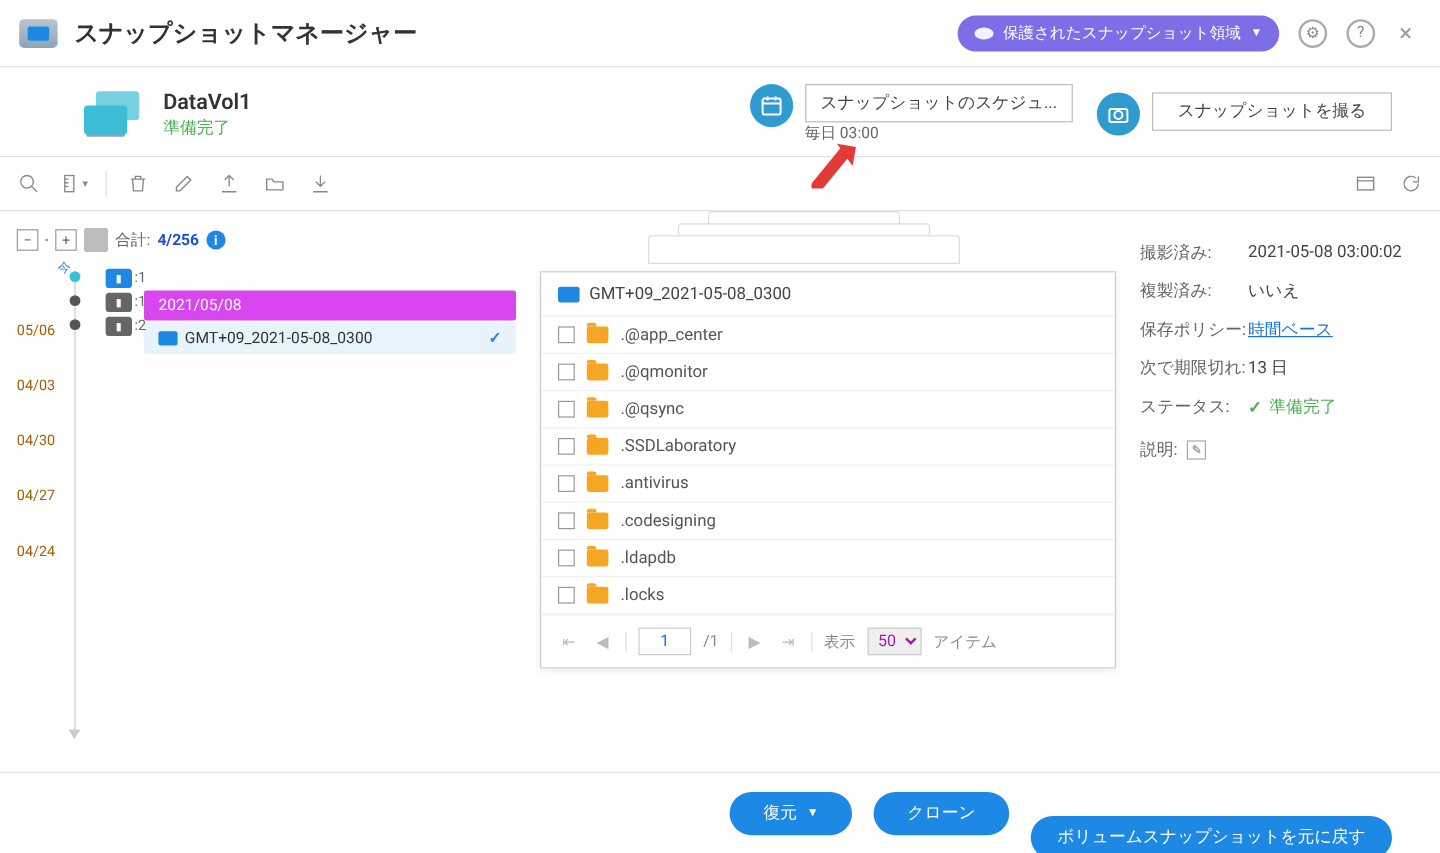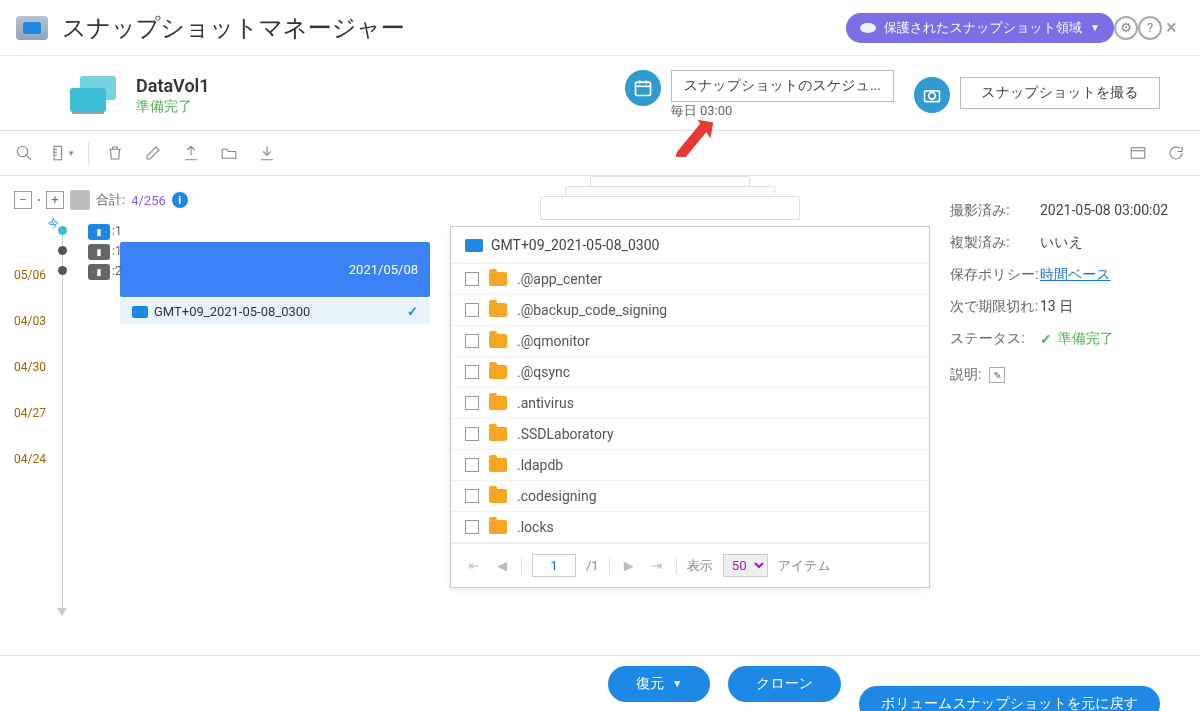--- a/index.html
+++ b/index.html
@@ -1,22 +1,22 @@
 <!DOCTYPE html>
 <html><head>
 <meta charset="utf-8">
 <style>
 * { box-sizing: border-box; margin: 0; padding: 0; font-family: -apple-system, BlinkMacSystemFont, "Segoe UI", Roboto, "Helvetica Neue", Arial, sans-serif; }
 body { background: #fff; width: 1200px; height: 711px; overflow: hidden; position: relative; color: #333; font-size: 14px; }
 
 .titlebar { display: flex; align-items: center; height: 56px; padding: 0 16px; border-bottom: 1px solid #e6e6e6; }
 .app-icon { width: 32px; height: 24px; background: linear-gradient(#b8c4d0,#8fa4b8); border-radius: 4px; position: relative; margin-right: 14px; display:flex; align-items:center; justify-content:center;}
 .app-icon::before { content:""; position:absolute; width:18px; height:12px; background:#1e88e5; border-radius:2px; }
-.app-title { font-size: 24px; color: #333; font-weight: 400; flex: 1; }
-.header-right { display: flex; align-items: center; gap: 0; }
+.app-title { font-size: 20px; color: #333; font-weight: 700; flex: 1; }
+.header-right { display: flex; align-items: center; gap: 16px; }
 .protected-pill { background: #7c6ee6; color: #fff; padding: 6px 14px; border-radius: 16px; display: flex; align-items: center; gap: 8px; font-size: 13px; cursor:pointer; }
 .protected-pill .disk-icon { width:16px; height:10px; background:#fff; border-radius:50%; opacity:.9;}
 .protected-pill .caret { font-size:10px; }
 .header-icon-btn { width: 24px; height: 24px; display: flex; align-items: center; justify-content: center; color: #888; cursor: pointer; border-radius:50%; border:2px solid #aaa; font-size:13px;}
 .close-btn { width:18px; height:18px; color:#999; font-size:20px; line-height:16px; cursor:pointer; margin-left:4px;}
 
 .vol-header { display: flex; align-items: center; padding: 14px 40px 10px 70px; }
 .vol-icon { width: 48px; height: 38px; position: relative; margin-right: 18px; }
 .vol-icon::before, .vol-icon::after { content:""; position:absolute; width:36px; height:24px; background:#3cbdd6; border-radius:3px; }
 .vol-icon::before { top:0; left:10px; opacity:.7;}
@@ -37,37 +37,37 @@
 .tb-icon svg { width:18px; height:18px; stroke:#888; fill:none; stroke-width:1.5;}
 .tb-sep { width:1px; height:22px; background:#e0e0e0; }
 .tb-spacer { flex:1; }
 
 .main { display:flex; height: calc(100% - 56px - 72px - 46px - 56px); position:relative;}
 .timeline-col { width: 440px; padding: 14px 10px 10px 14px; position:relative;}
 .tl-controls { display:flex; align-items:center; gap:6px; font-size:13px; color:#666; margin-bottom:10px; }
 .tl-box { width:18px; height:18px; border:1px solid #999; display:flex; align-items:center; justify-content:center; font-size:12px; cursor:pointer;}
 .tl-sep-dot { width:2px; height:2px; background:#999; }
 .tl-calendar { width:20px; height:20px; background:#bdbdbd; border-radius:2px;}
-.tl-total { color:#8b5cf6; }
+.tl-total { color:#1d4ed8;font-weight:bold; }
 .tl-info { width:16px; height:16px; border-radius:50%; background:#1e88e5; color:#fff; font-size:11px; display:flex; align-items:center; justify-content:center; font-weight:bold;}
 .timeline-body { display:flex; }
 .tl-dates { width:44px; font-size:12px; color:#a16207; padding-top:4px;}
 .tl-dates div { height:46px; }
 .tl-track { width:30px; position:relative; }
 .tl-line { position:absolute; left:4px; top:8px; width:1px; height:380px; background:#ccc; }
 .tl-arrow-down { position:absolute; left:-1px; top:388px; width:0; height:0; border-left:5px solid transparent; border-right:5px solid transparent; border-top:8px solid #ccc;}
 .tl-node { position:absolute; left:0; width:9px; height:9px; border-radius:50%; background:#3cbdd6; }
 .tl-node.dark { background:#555; }
 .tl-badge-col { width:32px; position:relative;}
 .tl-badge { position:absolute; width:22px; height:16px; background:#666; border-radius:3px; color:#fff; font-size:9px; display:flex; align-items:center; justify-content:center;}
 .tl-badge.blue { background:#1e88e5;}
 .tl-badge-label { position:absolute; color:#666; font-size:12px;}
 .today-label { position:absolute; left:48px; top:40px; color:#1e88e5; font-size:11px;}
 .snap-tree { flex:1; padding-top:4px;}
-.date-row { background:#3b82f6; color:#fff; padding:20px 12px; font-size:13px; border-radius:2px; margin-bottom:2px;text-align:right;}
+.date-row { background:#d946ef; color:#fff; padding:5px 12px; font-size:13px; border-radius:2px; margin-bottom:2px;}
 .snap-row { background:#e8f4fb; padding:5px 12px; font-size:13px; color:#333; display:flex; align-items:center; gap:6px; border-radius:2px;}
 .snap-row .sicon { width:16px; height:12px; background:#1e88e5; border-radius:2px;}
 .snap-row .check { color:#1e88e5; margin-left:auto; font-weight:bold;}
 
 .preview-col { flex:1; padding:20px 10px 10px 10px; position:relative; min-width:470px;}
 .preview-stack { position:absolute; left:80px; top:0; width:300px;}
 .preview-stack div { position:absolute; height:24px; background:#fff; border:1px solid #ddd; border-radius:3px 3px 0 0;}
 .preview-window { border:1px solid #ccc; background:#fff; box-shadow:0 2px 6px rgba(0,0,0,.08); margin-top:30px;}
 .pw-header { padding:10px 14px; border-bottom:1px solid #eee; display:flex; align-items:center; gap:8px; font-size:14px; color:#444;}
 .pw-header .sicon { width:18px; height:13px; background:#1e88e5; border-radius:2px;}
@@ -86,21 +86,21 @@
 .details-col .drow { display:flex; margin-bottom:14px; align-items:flex-start;}
 .details-col .dlabel { width:90px; color:#666; }
 .details-col .dval { flex:1; color:#444;}
 .details-col a { color:#1976d2; }
 .status-ok { color:#4caf50; display:flex; align-items:center; gap:6px;}
 .status-ok::before { content:"✓"; color:#4caf50; font-weight:bold;}
 .desc-label { display:flex; align-items:center; gap:8px; color:#666; margin-top:18px;}
 .desc-edit { width:16px; height:16px; border:1px solid #aaa; display:flex; align-items:center; justify-content:center; cursor:pointer; font-size:10px;}
 .desc-empty { color:#999; margin:8px 0 0 16px;}
 
-.footer { position:absolute; bottom:0; left:0; right:0; height:56px; border-top:1px solid #e0e0e0; display:flex; align-items:center; justify-content:flex-end; padding:0 40px; gap:18px;}
+.footer { position:absolute; bottom:0; left:0; right:0; height:68px; border-top:1px solid #e0e0e0; display:flex; align-items:center; justify-content:flex-end; padding:0 40px; gap:18px;}
 .pill-btn { background:#1e88e5; color:#fff; border:none; border-radius:20px; padding:9px 28px; font-size:14px; cursor:pointer; display:flex; align-items:center; gap:8px;}
 .pill-btn .caret { font-size:10px;}
 .pill-long { padding:9px 22px;margin-top:40px;}
 </style>
 </head>
 <body>
 
 <div class="titlebar">
   <div class="app-icon"></div>
   <div class="app-title">スナップショットマネージャー</div>
@@ -274,51 +274,46 @@
       </div>
       <div class="pw-list" id="pw-list">
           <div class="pw-row">
             <span class="pw-check"></span>
             <span class="pw-folder"></span>
             <span>.@app_center</span>
           </div>
           <div class="pw-row">
             <span class="pw-check"></span>
             <span class="pw-folder"></span>
-            <span>.@backup_code_signing</span>
-          </div>
-          <div class="pw-row">
-            <span class="pw-check"></span>
-            <span class="pw-folder"></span>
             <span>.@qmonitor</span>
           </div>
           <div class="pw-row">
             <span class="pw-check"></span>
             <span class="pw-folder"></span>
             <span>.@qsync</span>
           </div>
           <div class="pw-row">
             <span class="pw-check"></span>
             <span class="pw-folder"></span>
+            <span>.SSDLaboratory</span>
+          </div>
+          <div class="pw-row">
+            <span class="pw-check"></span>
+            <span class="pw-folder"></span>
             <span>.antivirus</span>
           </div>
           <div class="pw-row">
             <span class="pw-check"></span>
             <span class="pw-folder"></span>
-            <span>.SSDLaboratory</span>
+            <span>.codesigning</span>
           </div>
           <div class="pw-row">
             <span class="pw-check"></span>
             <span class="pw-folder"></span>
             <span>.ldapdb</span>
-          </div>
-          <div class="pw-row">
-            <span class="pw-check"></span>
-            <span class="pw-folder"></span>
-            <span>.codesigning</span>
           </div>
           <div class="pw-row">
             <span class="pw-check"></span>
             <span class="pw-folder"></span>
             <span>.locks</span>
           </div>
         </div>
       <div class="pw-pager">
         <span class="pg-btn">⇤</span>
         <span class="pg-btn">◀</span>

